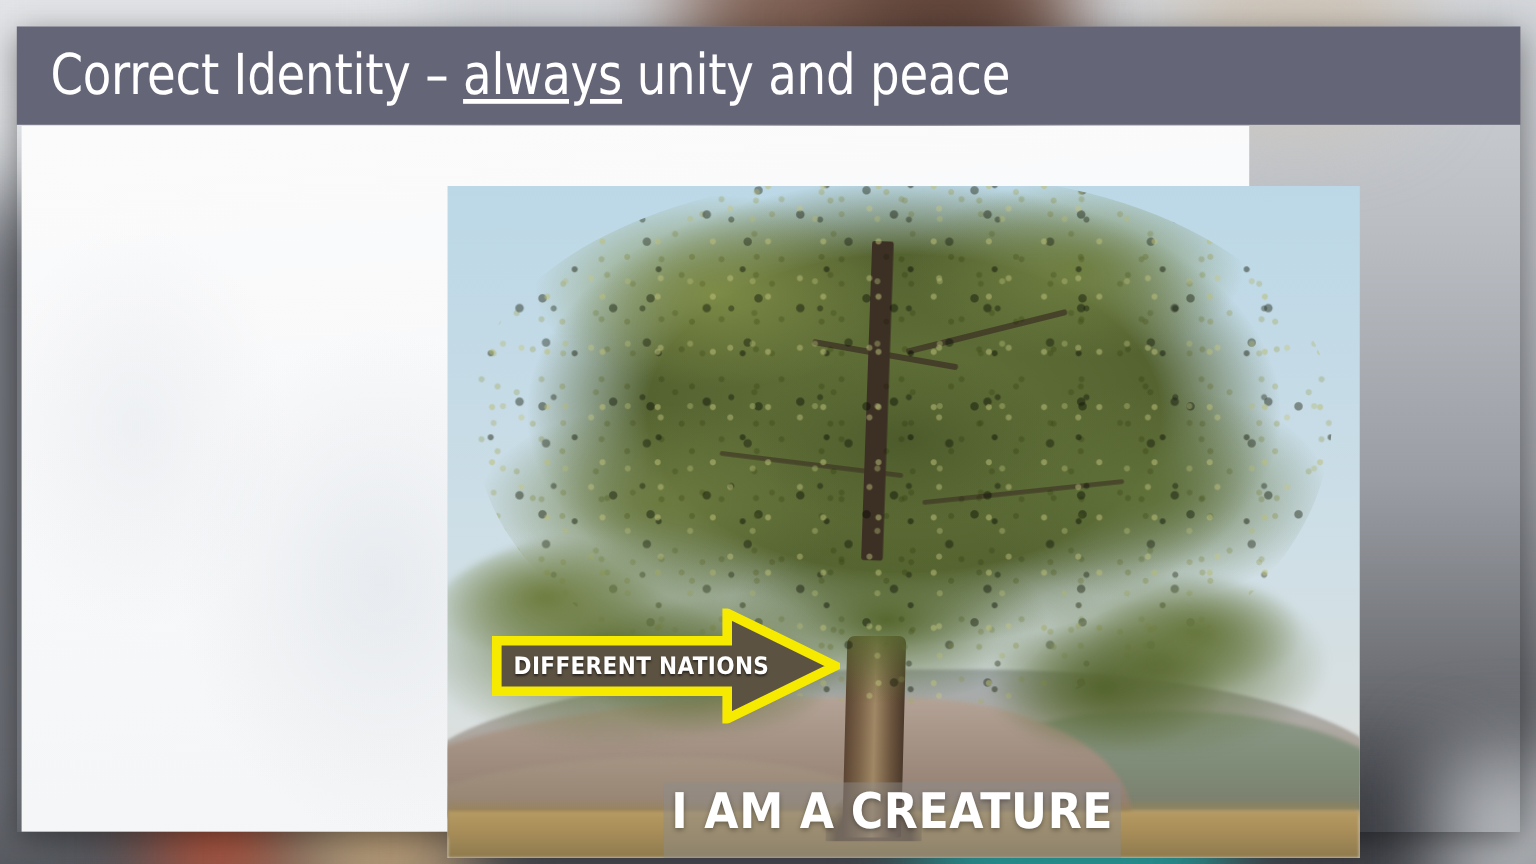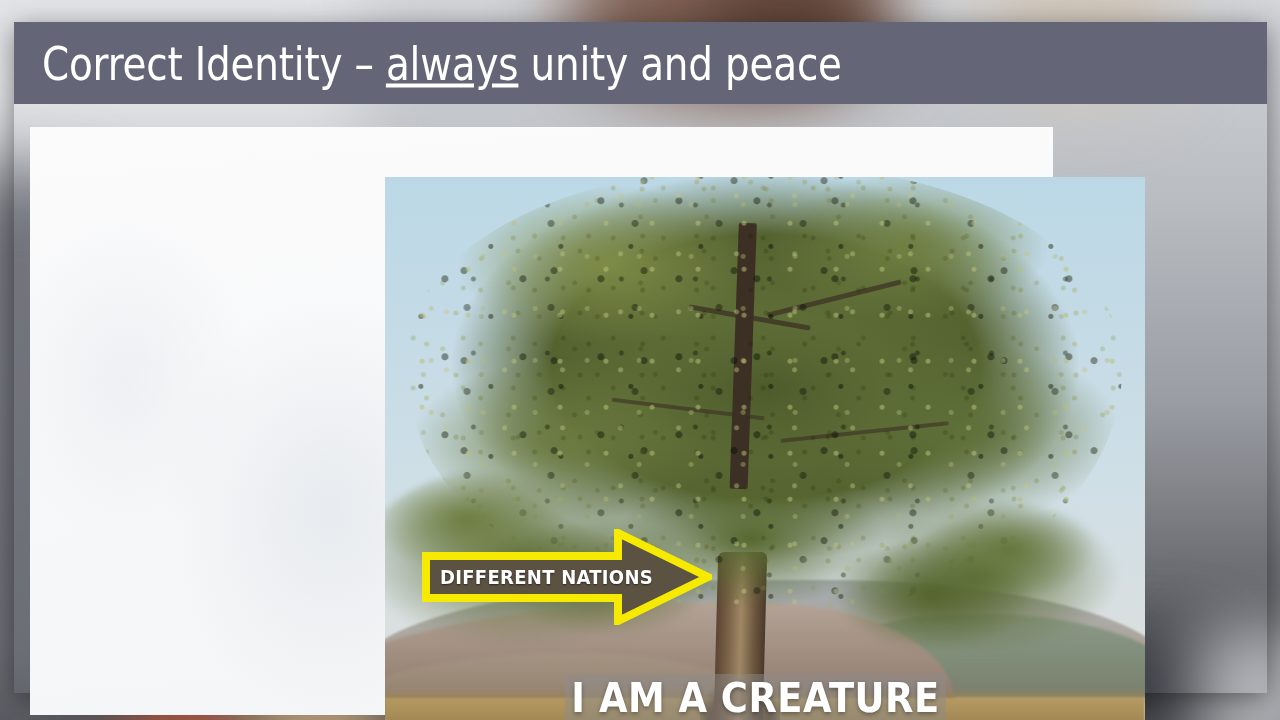--- a/index.html
+++ b/index.html
@@ -111,28 +111,27 @@
     font-weight: 300;
     letter-spacing: -0.2px;
     white-space: nowrap;
     transform-origin: left center;
     transform: translateY(-50%) scaleX(.92);
   }
   #title-text .u { text-decoration: underline; text-underline-offset: 4px; }
 
   #slide-body {
     position: absolute;
-    left: 16px; top: 83px;
+    left: 4px; top: 83px;
     width: 1023px;
     height: 588px;
     background:
       radial-gradient(ellipse 240px 300px at 300px 380px, rgba(196,205,216,.30), rgba(255,255,255,0) 70%),
       radial-gradient(ellipse 180px 240px at 95px 250px, rgba(200,208,218,.22), rgba(255,255,255,0) 70%),
       linear-gradient(175deg, #fbfbfc 0%, #f7f8f9 55%, #f4f5f6 100%);
-    margin-top: 22px;
   }
 
   
   #photo {
     position: absolute;
     left: 355px;
     top: 50px;
     width: 760px;
     height: 560px;
     overflow: hidden;

